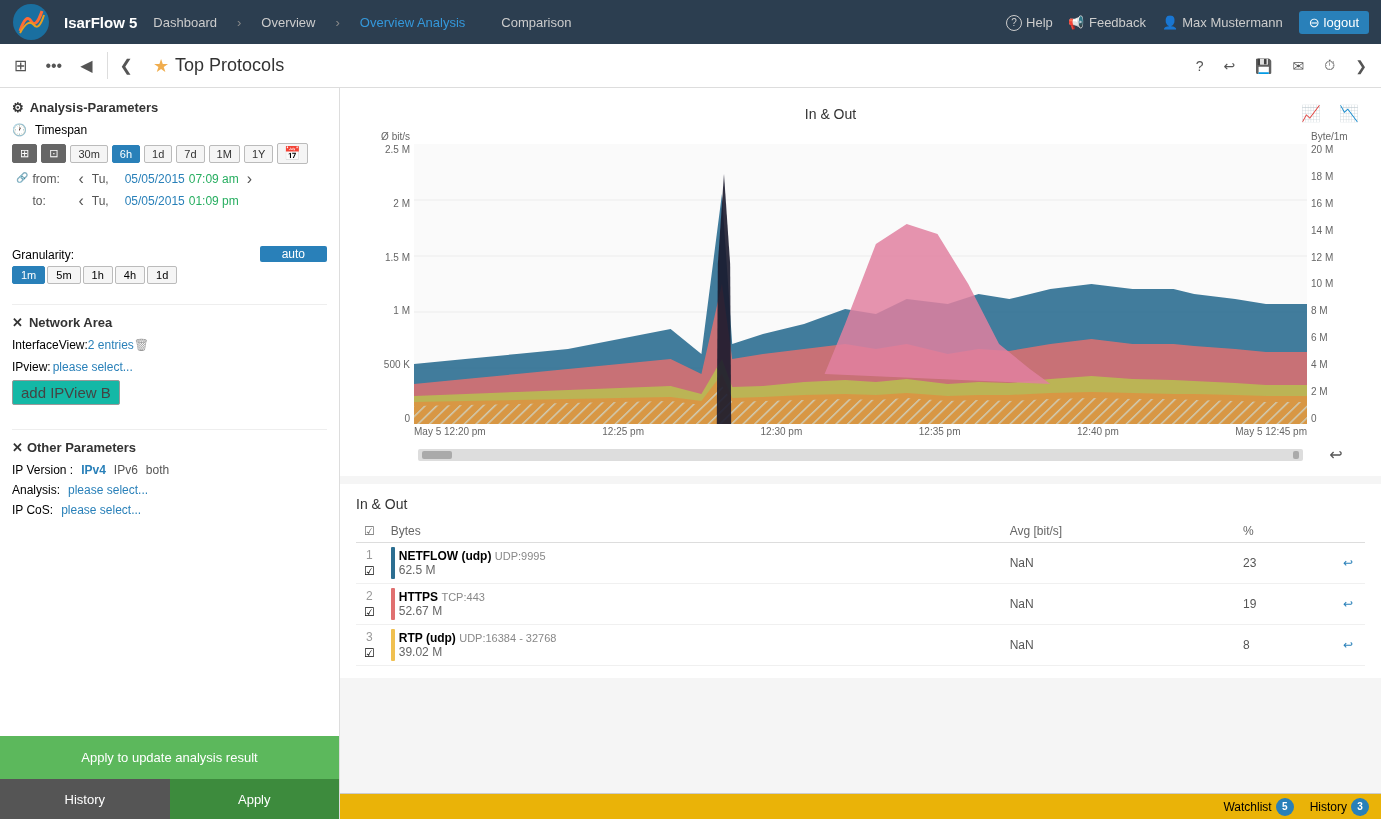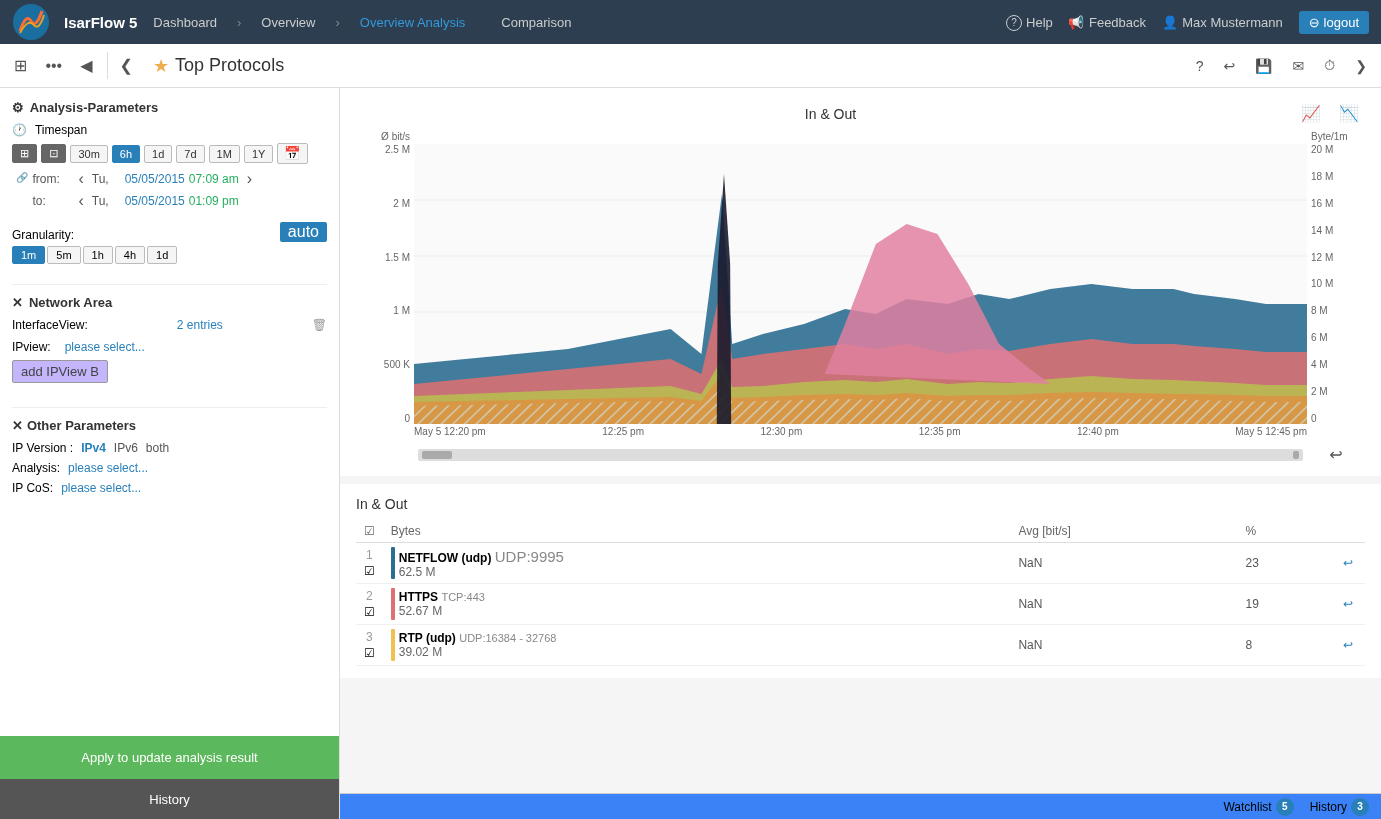--- a/index.html
+++ b/index.html
@@ -46,32 +46,32 @@
       padding: 2px 7px; border: 1px solid #bbb; border-radius: 2px; cursor: pointer;
       background: #f5f5f5; color: #333; font-size: 11px;
     }
     .time-btn.active { background: #2980b9; color: #fff; border-color: #2980b9; }
     .time-btn.small-active { background: #666; color: #fff; border-color: #666; }
     .calendar-btn { padding: 2px 6px; border: 1px solid #bbb; border-radius: 2px; cursor: pointer; background: #f5f5f5; }
     .date-row { display: flex; align-items: center; gap: 4px; margin-bottom: 4px; }
     .date-val { color: #2980b9; padding-left: 12px; }
     .time-val { color: #27ae60; }
     .granularity-row { display: flex; align-items: flex-end; justify-content: space-between; margin-bottom: 4px; }
-    .auto-badge { background: #2980b9; color: #fff; padding: 1px 8px; border-radius: 2px; font-size: 16px; }
+    .auto-badge { background: #2980b9; color: #fff; padding: 1px 22px; border-radius: 2px; font-size: 12px; margin-top: 24px; }
     .gran-btns { display: flex; gap: 2px; }
     .gran-btn { padding: 2px 8px; border: 1px solid #bbb; border-radius: 2px; cursor: pointer; background: #f5f5f5; font-size: 11px; }
     .gran-btn.active { background: #2980b9; color: #fff; border-color: #2980b9; }
     .section-divider { border-top: 1px solid #eee; margin: 10px 0; }
     .network-section { margin-bottom: 6px; }
-    .iface-row { display: flex; align-items: center; justify-content: space-between; }
+    .iface-row { display: flex; align-items: center; justify-content: flex-start; }
     .entries-link { color: #2980b9; text-decoration: none; cursor: pointer; }
     .delete-icon { color: #999; cursor: pointer; }
-    .ip-row { display: flex; align-items: center; gap: 14px; margin-bottom: 6px; }
+    .ip-row { display: flex; align-items: center; gap: 2px; margin-bottom: 6px; }
     .ip-link { color: #2980b9; text-decoration: none; cursor: pointer; }
-    .add-ipview-btn { background: #c4b5fd; border: 1px solid #999; padding: 3px 8px; border-radius: 2px; cursor: pointer; font-size: 13px; color: #444; }
+    .add-ipview-btn { background: #14b8a6; border: 1px solid #999; padding: 3px 8px; border-radius: 2px; cursor: pointer; font-size: 15px; color: #444; }
     .other-params-title { font-size: 13px; font-weight: bold; color: #333; margin-bottom: 8px; display: flex; align-items: center; gap: 4px; }
     .param-row { display: flex; align-items: center; gap: 8px; margin-bottom: 6px; font-size: 12px; }
     .param-link { color: #2980b9; text-decoration: none; cursor: pointer; }
     .ipv4-val { color: #2980b9; font-weight: bold; }
     .ipv-option { color: #555; cursor: pointer; }
 
     
     .apply-banner {
       position: absolute; bottom: 40px; left: 0; right: 0;
       background: #5cb85c; color: #fff; text-align: center; padding: 14px 0;
@@ -100,21 +100,21 @@
     
     .table-section { background: #fff; margin-top: 8px; padding: 12px 16px; }
     .table-title { font-size: 14px; color: #333; margin-bottom: 8px; }
     .data-table { width: 100%; border-collapse: collapse; font-size: 12px; }
     .data-table th { color: #666; font-weight: normal; padding: 4px 8px; border-bottom: 1px solid #ddd; text-align: left; }
     .data-table td { padding: 4px 8px; border-bottom: 1px solid #f0f0f0; }
 
     
     .bottom-bar {
       position: fixed; bottom: 0; right: 0; left: 340px;
-      background: #3b82f6; border-top: 1px solid #ccc;
+      background: #eab308; border-top: 1px solid #ccc;
       display: flex; justify-content: flex-end; align-items: center;
       height: 26px; padding: 0 12px; gap: 16px; font-size: 12px;
     }
     .bottom-item { display: flex; align-items: center; gap: 4px; cursor: pointer; }
     .bottom-badge { background: #2980b9; color: #fff; border-radius: 50%; width: 18px; height: 18px; display: flex; align-items: center; justify-content: center; font-size: 10px; font-weight: bold; }
     .help-circle::before { content: '?'; display: inline-block; border: 1px solid currentColor; border-radius: 50%; width: 14px; height: 14px; text-align: center; line-height: 14px; font-size: 10px; }
   </style>
 </head>
 <body>
 
@@ -302,20 +302,21 @@
       </div>
     </div>
 
     <div style="flex:1; min-height:60px"></div>
 
     <div class="apply-banner">
       <span>Apply to update analysis result</span>
     </div>
     <div class="apply-footer">
       <button class="cancel-btn">History</button>
+      <button class="apply-btn">Apply</button>
     </div>
   </div>
 
   <div class="content-area">
 
     <div class="chart-section">
       <div class="chart-header">
         <div style="width:60px"></div>
         <div class="chart-title">In &amp; Out</div>
         <div style="display:flex; align-items:center; gap:6px; width:120px; justify-content:flex-end">
@@ -430,21 +431,21 @@
             <td>
               <div style="display:flex; flex-direction:column; align-items:center; gap:2px">
                 <span style="color:#999">1</span>
                 <span>☑</span>
               </div>
             </td>
             <td>
               <div style="display:flex; align-items:center; gap:4px">
                 <div style="width:4px; height:32px; background:#2c6e91; display:inline-block; border-radius:1px; flex-shrink:0"></div>
                 <div>
-                  <div><strong>NETFLOW (udp)</strong> <span style="color:#888; font-size:15px">UDP:9995</span></div>
+                  <div><strong>NETFLOW (udp)</strong> <span style="color:#888; font-size:11px">UDP:9995</span></div>
                   <div style="color:#666">62.5 M</div>
                 </div>
               </div>
             </td>
             <td style="color:#555">NaN</td>
             <td style="color:#555">23</td>
             <td>
               <span style="color:#2980b9; cursor:pointer">↩</span>
             </td>
           </tr>

